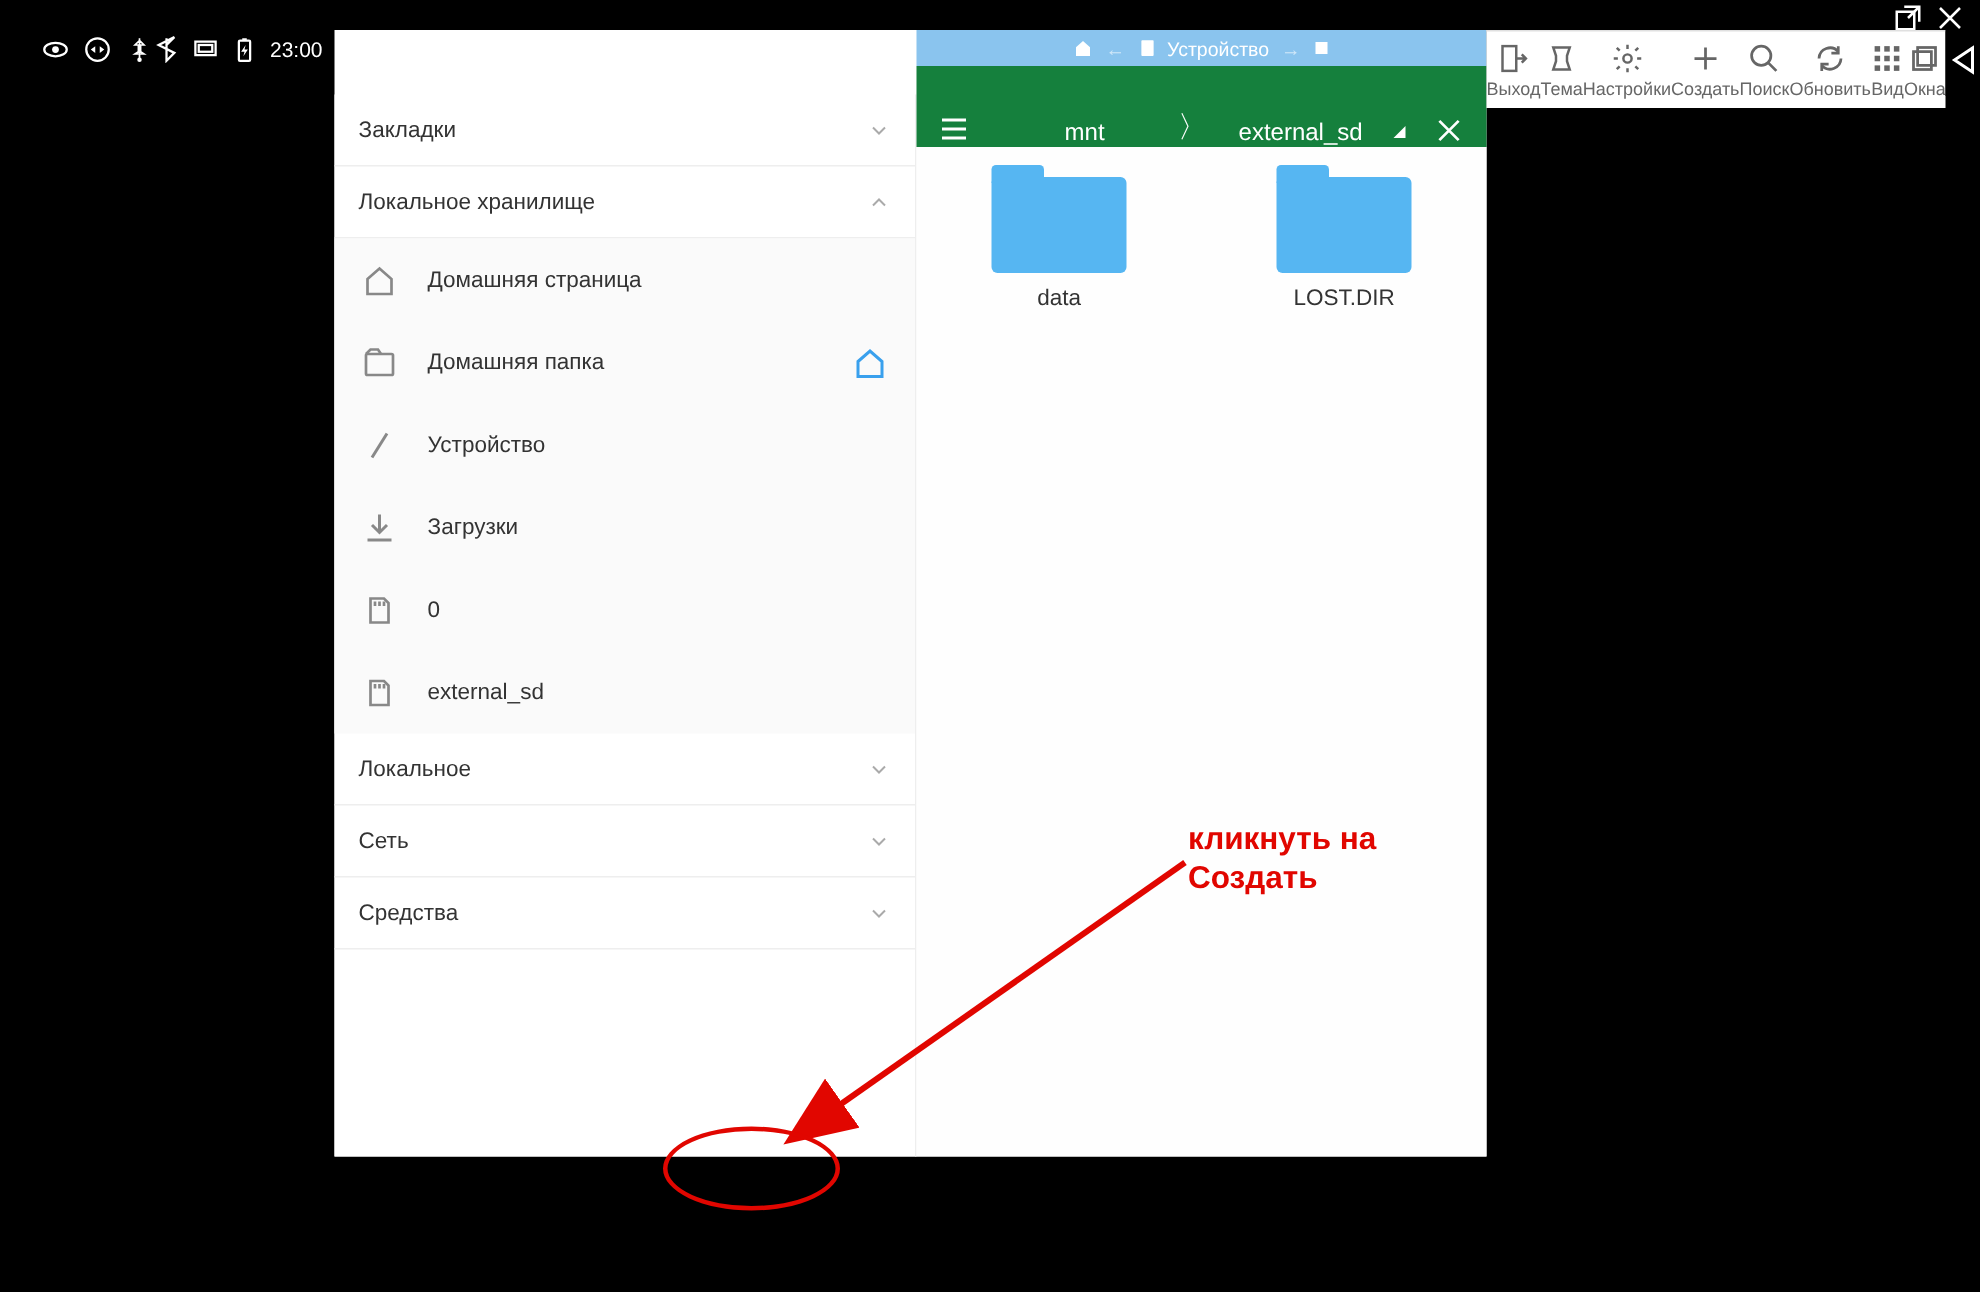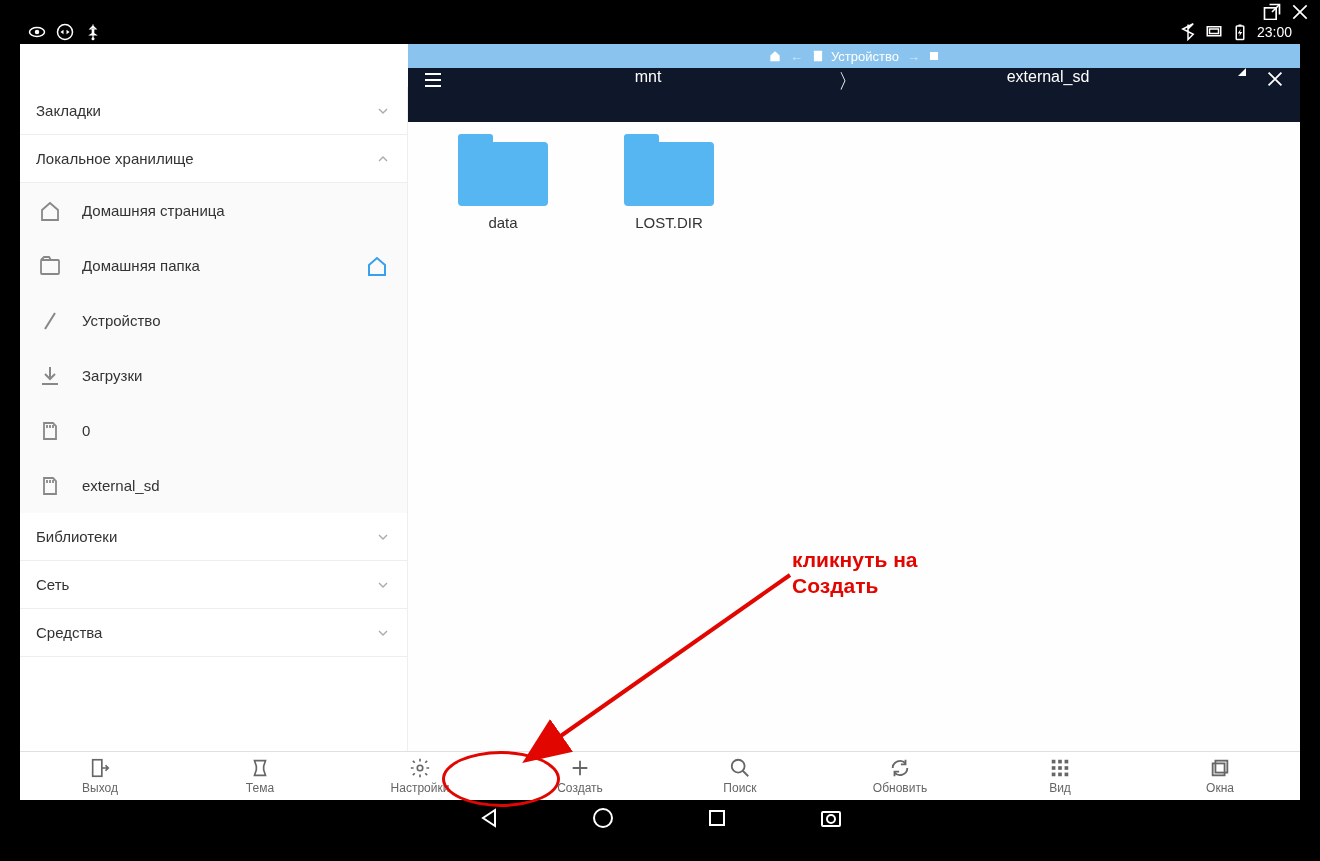--- a/index.html
+++ b/index.html
@@ -1,44 +1,44 @@
 <!DOCTYPE html>
 <html><head>
 <meta charset="utf-8">
 <style>
   * { box-sizing: border-box; margin: 0; padding: 0; font-family: Arial, Helvetica, sans-serif; }
   html, body { width: 1320px; height: 861px; background: #fff; }
   .outer { width: 1320px; height: 861px; background: #000; padding: 20px; position: relative; }
   .window-controls { position: absolute; top: 2px; right: 10px; color: #fff; font-size: 20px; display:flex; gap:8px;}
   .wc-icon { width:20px; height:20px; display:flex; align-items:center; justify-content:center; stroke:#fff; fill:none; stroke-width:2;}
-  .device { width: 1280px; height: 821px; background: #000; position: relative; display:flex; flex-direction:column; }
+  .device { width: 1280px; height: 821px; background: #000; position: relative; display:flex; flex-direction:row; }
   .statusbar { height: 26px; background:#000; color:#fff; display:flex; align-items:center; justify-content:space-between; padding:0 8px; font-size:14px; }
   .statusbar-left { display:flex; gap:10px; align-items:center;}
   .statusbar-right { display:flex; gap:8px; align-items:center;}
   .sb-icon { width:18px; height:18px; display:flex; align-items:center; justify-content:center;}
   .app { height: 751px; display:flex; background:#fff;}
   .sidebar { width: 388px; background:#fff; display:flex; flex-direction:column; border-right:1px solid #eee;margin-top:43px;}
   .section-header { height:48px; display:flex; align-items:center; justify-content:space-between; padding:0 16px; font-size:15px; color:#333; border-bottom:1px solid #eee; cursor:pointer;}
   .section-header.expanded { color:#333;text-align:right;}
   .chev { width:16px; height:16px; }
   .sidebar-item { height:55px; display:flex; align-items:center; padding:0 18px; gap:20px; font-size:15px; color:#333; cursor:pointer;}
   .sidebar-item .icon { width:24px; height:24px; display:flex; align-items:center; justify-content:center;}
   .sidebar-item .trail { margin-left:auto; color:#39a0ed;}
   .sidebar-group { background:#fafafa;}
   .main { flex:1; display:flex; flex-direction:column; }
   .device-strip { height:24px; background:#8ac4ee; display:flex; align-items:center; justify-content:center; gap:8px; color:#fff; font-size:13px;}
   .device-strip .mbox{ display:flex; gap:6px; align-items:center;}
-  .pathbar { height:54px; background:#0f172a; display:flex; align-items:flex-start; color:#fff;}
+  .pathbar { height:54px; background:#15803d; display:flex; align-items:flex-end; color:#fff;}
   .pathbar-menu { width:50px; display:flex; align-items:center; justify-content:center; cursor:pointer;}
   .pathseg { flex:1; text-align:center; font-size:16px; cursor:pointer;}
   .pathsep { font-size:20px; color:#fff;}
   .pathbar-close { width:50px; display:flex; align-items:center; justify-content:center; cursor:pointer; font-size:26px;}
   .pathbar-close svg { stroke:#fff;}
   .tri { width:0; height:0; border-left:8px solid transparent; border-bottom:8px solid #fff; margin-right:4px;}
-  .content { flex:1; background:#fefefe; display:flex; align-items:flex-start; padding:20px 50px; gap:76px;}
+  .content { flex:1; background:#fefefe; display:flex; align-items:flex-start; padding:20px 50px; gap:100px;}
   .file-item { display:flex; flex-direction:column; align-items:center; gap:8px; cursor:pointer;}
   .folder-icon { width:90px; height:64px; background:#56b6f2; border-radius:4px; position:relative;}
   .folder-icon::before { content:''; position:absolute; top:-8px; left:0; width:35px; height:12px; background:#56b6f2; border-radius:3px 3px 0 0;}
   .file-label { font-size:15px; color:#333;}
   .toolbar { height:52px; background:#fff; display:flex; border-top:1px solid #e0e0e0;}
   .tb-item { flex:1; display:flex; flex-direction:column; align-items:center; justify-content:center; gap:2px; cursor:pointer; color:#666;}
   .tb-icon { width:22px; height:22px;}
   .tb-label { font-size:12px;}
   .navbar { height:44px; background:#000; display:flex; align-items:center; justify-content:center; gap:90px;}
   .nav-icon { width:24px; height:24px; color:#fff;}
@@ -179,21 +179,21 @@
             <span class="icon">
                 <svg viewBox="0 0 24 24" stroke="#888" fill="none" stroke-width="1.8">
                   <path d="M6 4h9l3 3v13H6z"></path>
                   <path d="M9 6v3M12 6v3M15 6v3"></path>
                 </svg>
               </span>
             <span>external_sd</span>
           </div>
         </div>
         <div class="section-header">
-          <span>Библиотеки</span>
+          <span>Локальное</span>
           <svg class="chev" viewBox="0 0 24 24" stroke="#aaa" fill="none" stroke-width="2">
               <path d="M6 9l6 6 6-6"></path>
             </svg>
         </div>
         <div class="section-header">
           <span>Сеть</span>
           <svg class="chev" viewBox="0 0 24 24" stroke="#aaa" fill="none" stroke-width="2">
               <path d="M6 9l6 6 6-6"></path>
             </svg>
         </div>

